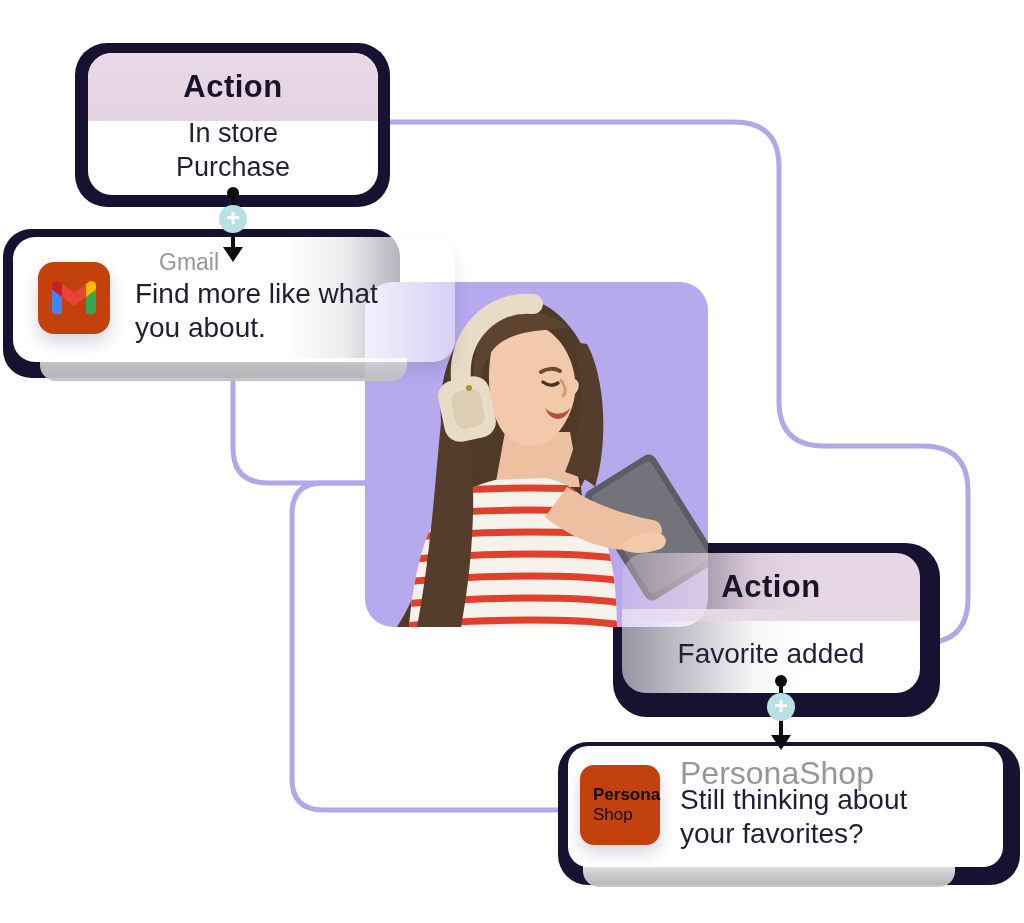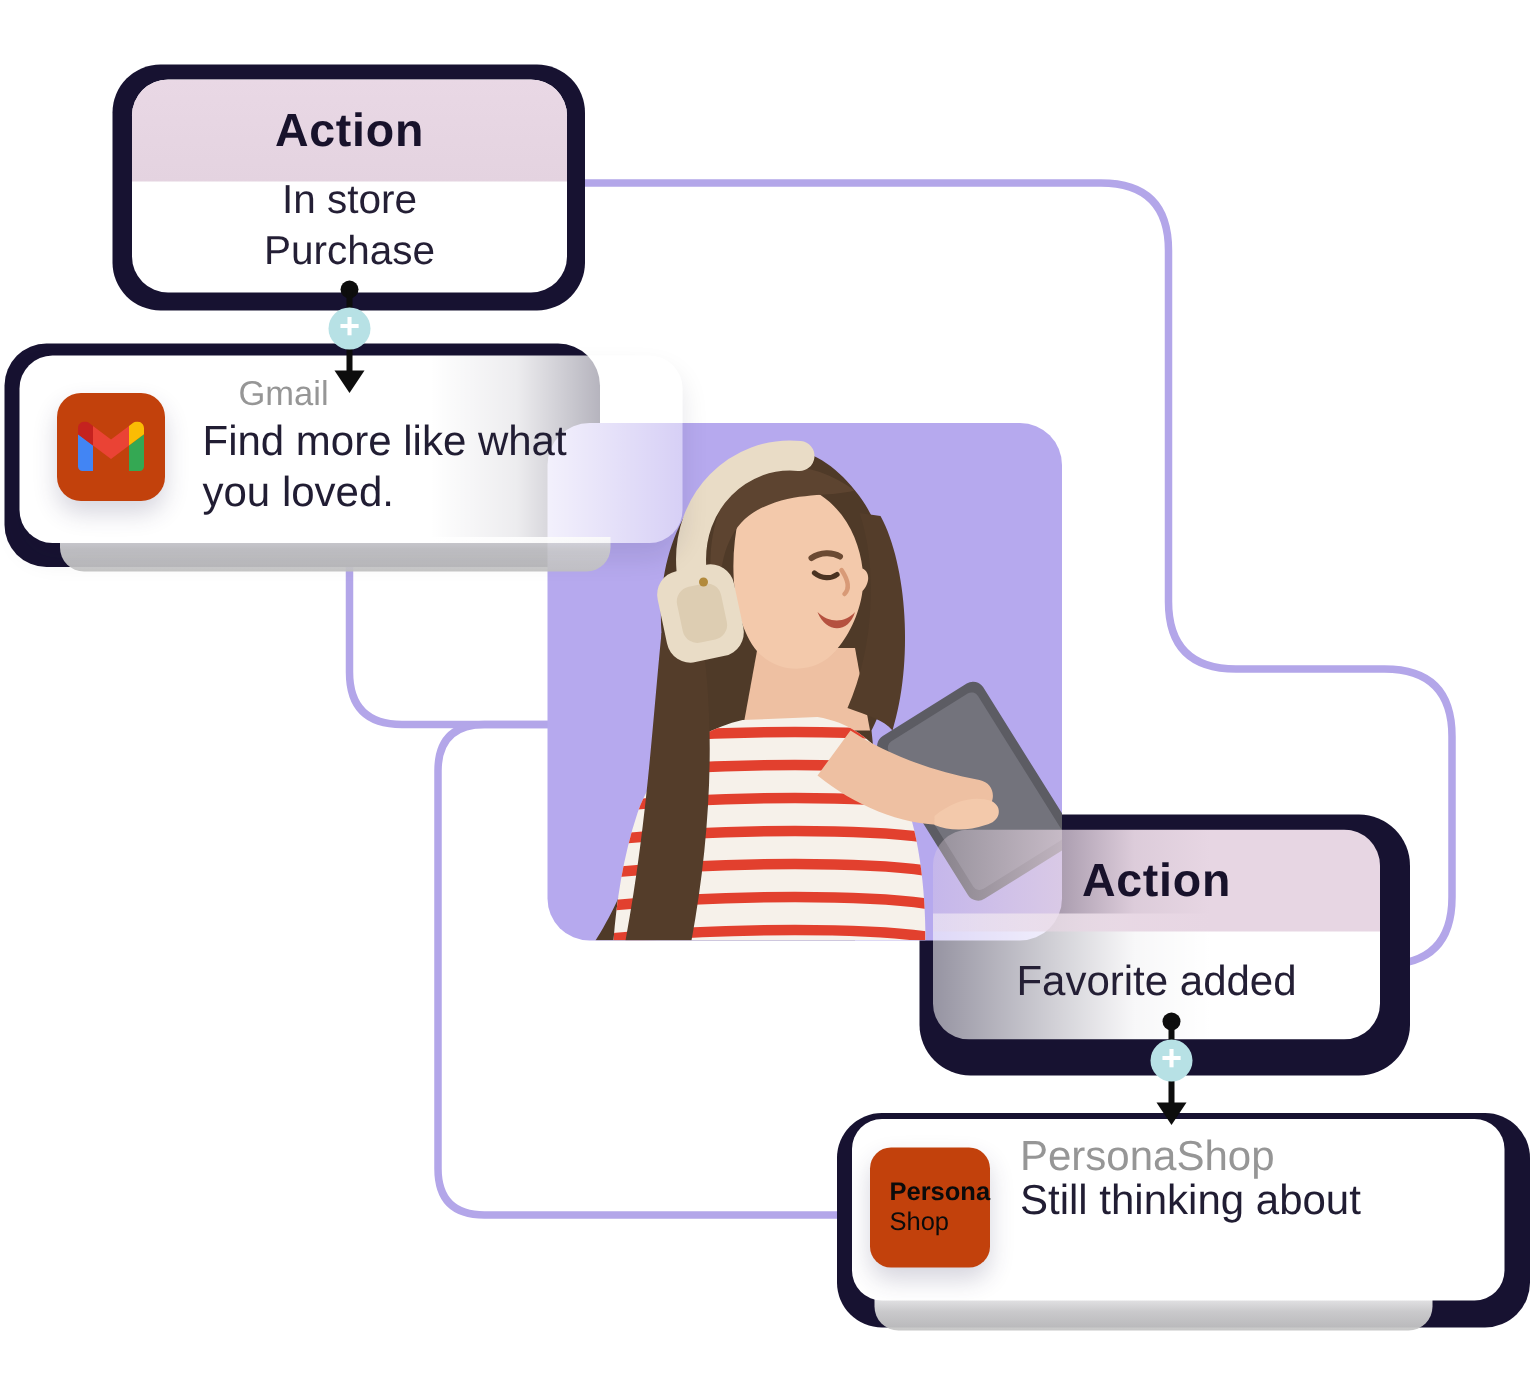--- a/index.html
+++ b/index.html
@@ -55,21 +55,21 @@
   .tile{position:absolute;background:#c2410c;box-shadow:0 8px 16px rgba(50,45,90,.20);text-decoration:underline;}
   #gmail-tile{left:25px;top:25px;width:72px;height:72px;border-radius:16px;}
   #gmail-tile svg{position:absolute;left:14px;top:19px;}
   #personashop-tile{left:12px;top:19px;width:80px;height:80px;border-radius:14px;}
   .ps-logo-text{position:absolute;left:13px;top:20px;color:#0b0b0b;line-height:20px;font-size:17px;}
   .ps-logo-line1{font-weight:700;}
   .ps-logo-line2{font-weight:400;}
 
   .app-label{position:absolute;color:#969696;font-weight:500;}
   #gmail-label{left:122px;top:12px;font-size:23px;margin-left:24px;}
-  #personashop-label{left:112px;top:9px;font-size:28px;}
+  #personashop-label{left:112px;top:9px;font-size:32px;}
   .msg{position:absolute;color:#211d33;font-weight:500;font-size:28px;}
   #gmail-msg1{left:122px;top:41px;}
   #gmail-msg2{left:122px;top:75px;}
   #ps-msg1{left:112px;top:38px;}
   #ps-msg2{left:112px;top:72px;}
 
   
   .flow-arrow{position:absolute;width:28px;height:78px;z-index:7;}
   .fa-dot{position:absolute;left:8px;top:0;width:12px;height:12px;border-radius:50%;background:#0d0d0d;}
   .fa-stem{position:absolute;left:12px;top:6px;width:4px;height:56px;background:#0d0d0d;}
@@ -149,21 +149,21 @@
       <svg width="44" height="33" viewBox="52 42 88 66">
         <path fill="#4285f4" d="M58 108h14V74L52 59v43c0 3.32 2.69 6 6 6"></path>
         <path fill="#34a853" d="M120 108h14c3.32 0 6-2.69 6-6V59l-20 15"></path>
         <path fill="#fbbc04" d="M120 48v26l20-15v-8c0-7.42-8.47-11.65-14.4-7.2"></path>
         <path fill="#ea4335" d="M72 74V48l24 18 24-18v26L96 92"></path>
         <path fill="#c5221f" d="M52 51v8l20 15V48l-5.6-4.2c-5.94-4.45-14.4-.22-14.4 7.2"></path>
       </svg>
     </div>
     <div class="app-label" id="gmail-label">Gmail</div>
     <div class="msg" id="gmail-msg1">Find more like what</div>
-    <div class="msg" id="gmail-msg2">you loved.</div>
+    <div class="msg" id="gmail-msg2">you about.</div>
   </div>
 
   <div class="frame" id="action1-frame"></div>
   <div class="card" id="action1-card">
     <div class="card-header">
       <span>Action</span>
     </div>
     <div class="card-body">
       <div>In store</div>
       <div>Purchase</div>
@@ -183,20 +183,21 @@
   <div class="stack" id="personashop-stack"></div>
   <div class="card" id="personashop-card">
     <div class="tile" id="personashop-tile">
       <div class="ps-logo-text">
         <div class="ps-logo-line1">Persona</div>
         <div class="ps-logo-line2">Shop</div>
       </div>
     </div>
     <div class="app-label" id="personashop-label">PersonaShop</div>
     <div class="msg" id="ps-msg1">Still thinking about</div>
+    <div class="msg" id="ps-msg2">your favorites?</div>
   </div>
 
   <div class="flow-arrow" id="arrow1">
     <span class="fa-dot"></span>
     <span class="fa-stem"></span>
     <span class="fa-plus">+</span>
     <span class="fa-head"></span>
   </div>
   <div class="flow-arrow" id="arrow2">
     <span class="fa-dot"></span>

